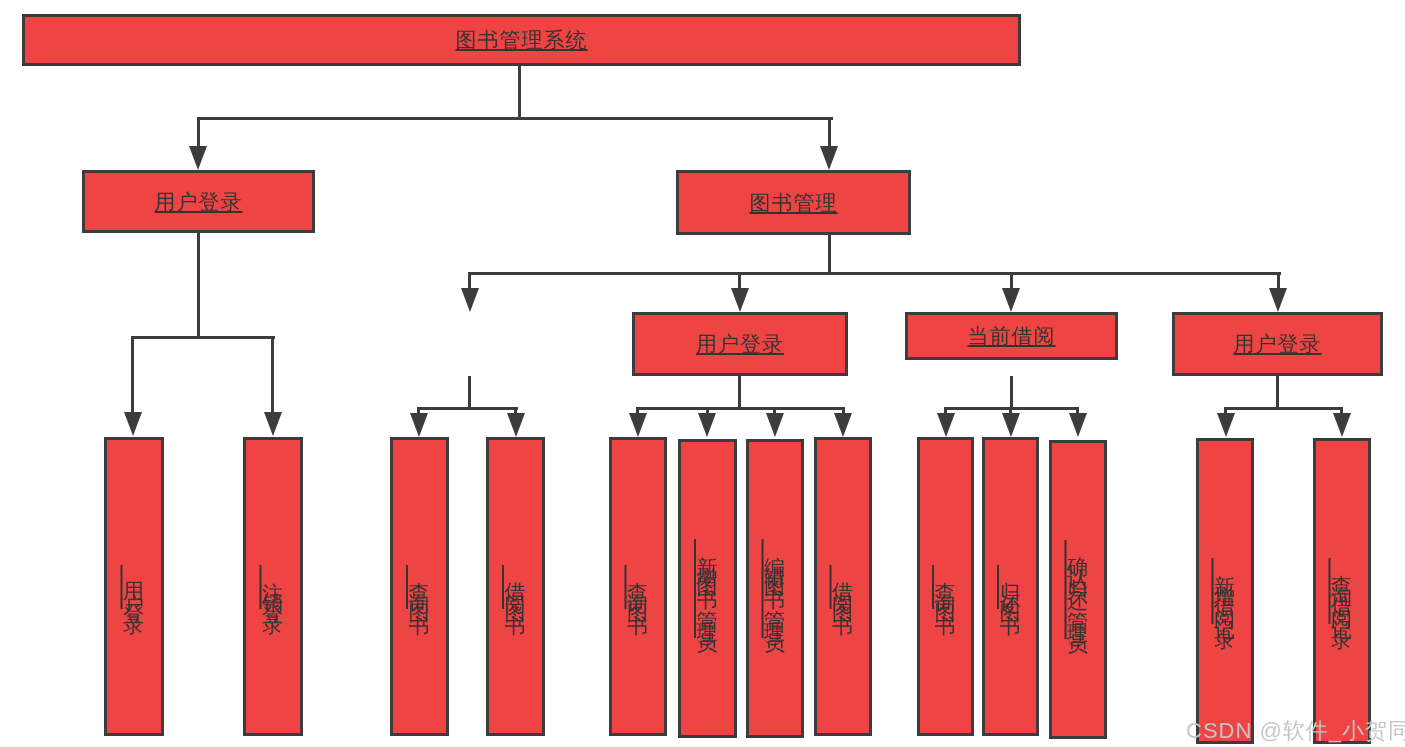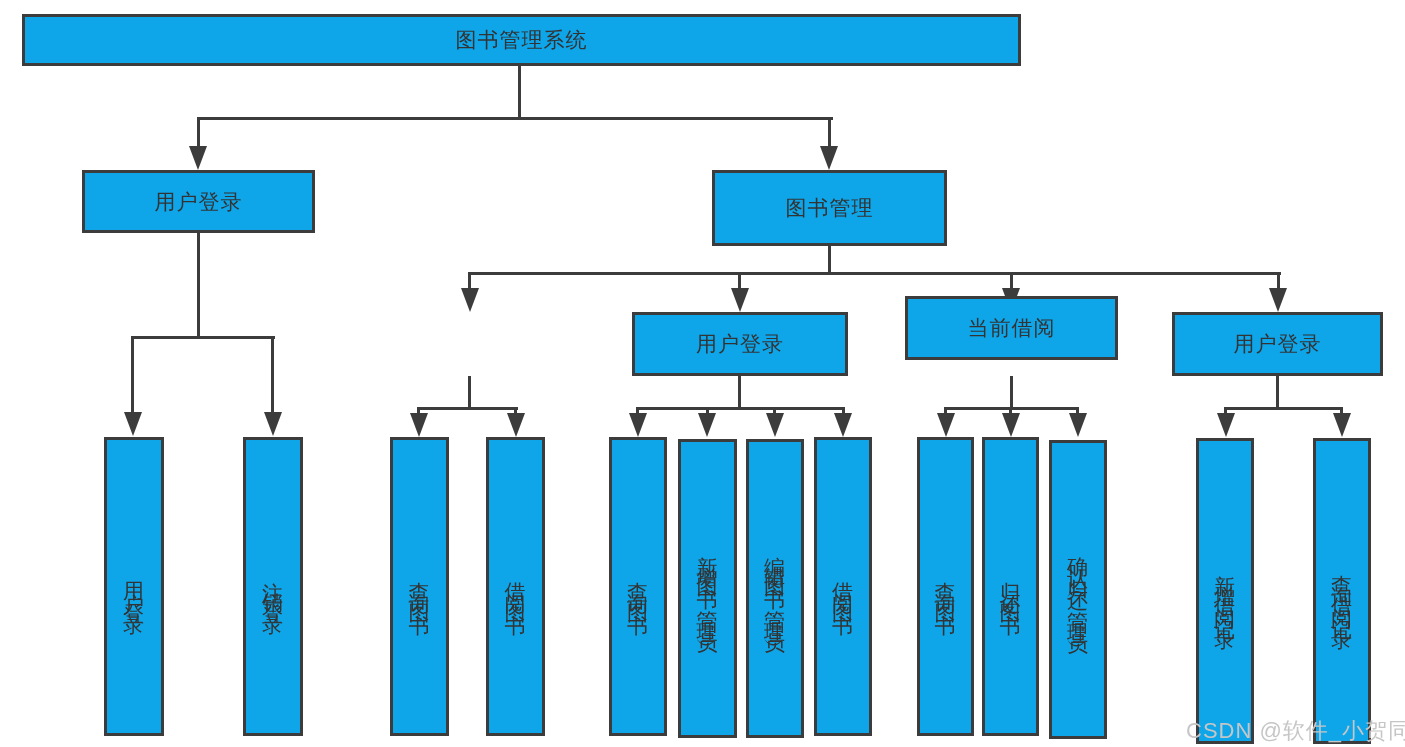--- a/index.html
+++ b/index.html
@@ -16,28 +16,29 @@
   .stage{
     position:relative;
     width:1405px;
     height:747px;
     background:var(--bg);
     overflow:hidden;
   }
   .box{
     position:absolute;
     border:3px solid var(--line);
-    background:#0ea5e9;
+    background:#ef4444;
     display:flex;
     align-items:center;
     justify-content:center;
     color:var(--text);
     font-size:21px;
     letter-spacing:1px;
     z-index:2;
+    text-decoration:underline;
   }
   .vtext{
     writing-mode:vertical-rl;
     text-orientation:mixed;
     letter-spacing:11px;
     font-size:21px;
     line-height:1;
     color:var(--text);
   }
   .line{
@@ -76,21 +77,21 @@
   <div class="line" style="left:518px;top:66px;width:3px;height:53px"></div>
   <div class="line" style="left:197px;top:117px;width:636px;height:3px"></div>
   <div class="line" style="left:197px;top:117px;width:3px;height:33px"></div>
   <div class="arrowhead" style="left:189px;top:146px"></div>
   <div class="line" style="left:828px;top:117px;width:3px;height:33px"></div>
   <div class="arrowhead" style="left:820px;top:146px"></div>
 
   <div class="box" style="left:82px;top:170px;width:233px;height:63px">
     <span>用户登录</span>
   </div>
-  <div class="box" style="left:712px;top:170px;width:235px;height:76px">
+  <div class="box" style="left:676px;top:170px;width:235px;height:65px">
     <span>图书管理</span>
   </div>
 
   <div class="line" style="left:197px;top:233px;width:3px;height:106px"></div>
   <div class="line" style="left:132px;top:336px;width:143px;height:3px"></div>
   <div class="line" style="left:131px;top:336px;width:3px;height:80px"></div>
   <div class="arrowhead" style="left:124px;top:412px"></div>
   <div class="line" style="left:271px;top:336px;width:3px;height:80px"></div>
   <div class="arrowhead" style="left:264px;top:412px"></div>
 
@@ -101,21 +102,21 @@
   <div class="line" style="left:738px;top:272px;width:3px;height:22px"></div>
   <div class="arrowhead" style="left:731px;top:288px"></div>
   <div class="line" style="left:1010px;top:272px;width:3px;height:22px"></div>
   <div class="arrowhead" style="left:1002px;top:288px"></div>
   <div class="line" style="left:1277px;top:272px;width:3px;height:22px"></div>
   <div class="arrowhead" style="left:1269px;top:288px"></div>
 
   <div class="box" style="left:632px;top:312px;width:216px;height:64px">
     <span>用户登录</span>
   </div>
-  <div class="box" style="left:905px;top:296px;width:213px;height:64px">
+  <div class="box" style="left:905px;top:312px;width:213px;height:48px">
     <span>当前借阅</span>
   </div>
   <div class="box" style="left:1172px;top:312px;width:211px;height:64px">
     <span>用户登录</span>
   </div>
 
   <div class="line" style="left:468px;top:376px;width:3px;height:33px"></div>
   <div class="line" style="left:418px;top:407px;width:100px;height:3px"></div>
   <div class="line" style="left:417px;top:407px;width:3px;height:20px"></div>
   <div class="arrowhead" style="left:410px;top:413px"></div>

